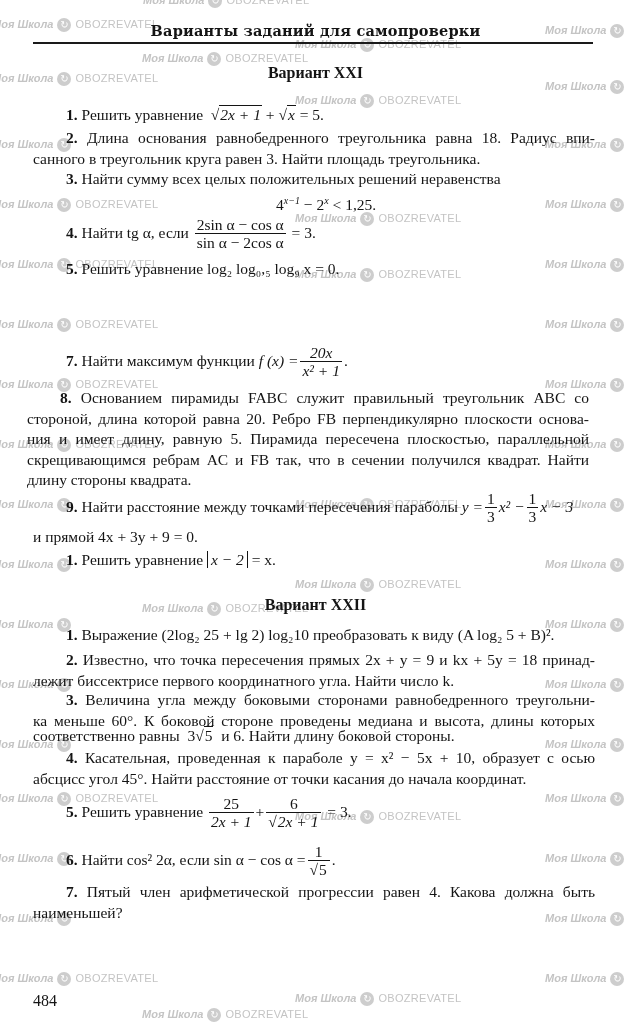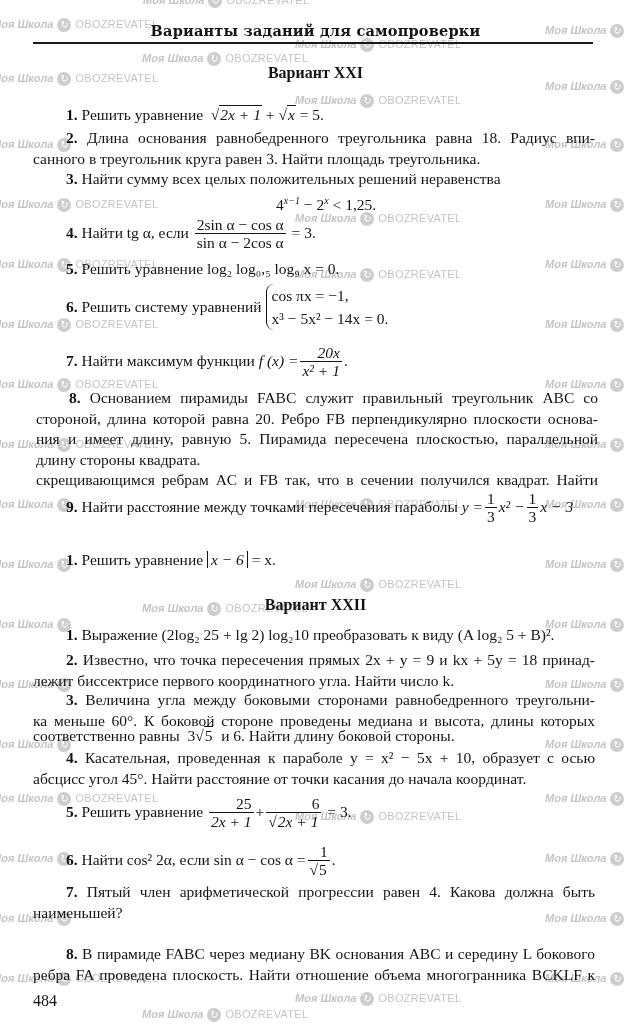--- a/index.html
+++ b/index.html
@@ -16,21 +16,21 @@
     font-family: "DejaVu Serif", serif;
   }
   .rule { position: absolute; left: 33px; width: 560px; top: 42px; height: 2px; background: #1a1a1a; }
   .var-title { position: absolute; left: 0; width: 631px; text-align: center; font-weight: bold; font-size: 16px; }
   .txt { position: absolute; font-size: 15.5px; line-height: 18px; white-space: nowrap; }
   .just { position: absolute; font-size: 15.5px; line-height: 20.5px; text-align: justify; }
   .just .ln { display: block; text-align: justify; text-align-last: justify; white-space: nowrap; }
   .just .ln.last { text-align-last: left; }
   b.num { font-weight: bold; }
   i { font-style: italic; }
-  .frac { display: inline-block; vertical-align: middle; text-align: right; margin: 0 2px; font-family: Liberation Serif, serif; }
+  .frac { display: inline-block; vertical-align: middle; text-align: center; margin: 0 2px; font-family: Liberation Serif, serif; }
   .frac .n { display: block; border-bottom: 1px solid #141414; padding: 0 2px; line-height: 17px; }
   .frac .d { display: block; padding: 0 2px; line-height: 18px; }
   .sqrt { border-top: 1px solid #141414; padding: 0 1px; }
   .sys { display: inline-block; vertical-align: middle; border-left: 1.5px solid #141414; border-radius: 8px 0 0 8px; padding-left: 5px; line-height: 23px; }
   .abs { border-left: 1px solid #141414; border-right: 1px solid #141414; padding: 0 3px; }
   .wm { position: absolute; font-family: "Liberation Sans", sans-serif; color: #c4c4c4; font-size: 11px; white-space: nowrap; pointer-events: none; }
   .wm .ms { font-style: italic; font-weight: bold; }
   .wm .circ { display: inline-block; width: 14px; height: 14px; border-radius: 50%; background: #cdcdcd; color: #fff; font-size: 10px; text-align: center; line-height: 14px; margin: 0 4px; vertical-align: middle; }
   .wm .oz { letter-spacing: 0.3px; }
   .pagenum { position: absolute; left: 33px; top: 992px; font-size: 16px; }
@@ -111,46 +111,43 @@
 
   <div class="txt" style="left:66px;top:216px">
     <b class="num">4.</b> <span>Найти tg α, если</span>
     <span class="frac"><span class="n">2sin α − cos α</span><span class="d">sin α − 2cos α</span></span><span> = 3.</span>
   </div>
 
   <div class="txt" style="left:66px;top:260px">
     <b class="num">5.</b> <span>Решить уравнение</span> <span>log₂ log₀,₅ log₉ x = 0.</span>
   </div>
 
-  <div class="txt" style="left:66px;top:284px">
-    <span style="display:inline-block;vertical-align:middle"><b class="num">6.</b> <span>Решить систему уравнений</span></span>
-    <span class="sys"><span style="display:block">cos πx = −1,</span><span style="display:block">x³ − 5x² − 14x = 0.</span></span>
-  </div>
 
   <div class="txt" style="left:66px;top:344px">
     <b class="num">7.</b> <span>Найти максимум функции</span>
     <i>f (x) =</i><span class="frac"><span class="n"><i>20x</i></span><span class="d"><i>x² + 1</i></span></span><span>.</span>
   </div>
 
-  <div class="just" style="left:36px;top:388px;width:562px">
+  <div class="just" style="left:27px;top:388px;width:562px">
     <span class="ln" style="padding-left:33px;width:529px"><b class="num">8.</b> <span>Основанием пирамиды FABC служит правильный треугольник ABC со</span></span>
     <span class="ln">стороной, длина которой равна 20. Ребро FB перпендикулярно плоскости основа-</span>
     <span class="ln">ния и имеет длину, равную 5. Пирамида пересечена плоскостью, параллельной</span>
+    <span class="ln">скрещивающимся ребрам AC и FB так, что в сечении получился квадрат. Найти</span>
     <span class="ln last">длину стороны квадрата.</span>
-    <span class="ln">скрещивающимся ребрам AC и FB так, что в сечении получился квадрат. Найти</span>
   </div>
 
   <div class="txt" style="left:66px;top:490px">
     <b class="num">9.</b> <span>Найти расстояние между точками пересечения параболы</span>
     <i>y =</i><span class="frac"><span class="n">1</span><span class="d">3</span></span><i>x² −</i><span class="frac"><span class="n">1</span><span class="d">3</span></span><i>x − 3</i>
   </div>
+  <div class="txt" style="left:33px;top:528px">и прямой 4x + 3y + 9 = 0.</div>
 
   <div class="txt" style="left:66px;top:551px">
     <b class="num">1.</b> <span>Решить уравнение</span>
-    <span class="abs"><i>x − 6</i></span><span> = x.</span>
+    <span class="abs"><i>x − 2</i></span><span> = x.</span>
   </div>
 
   <div class="var-title" style="top:596px">Вариант XXII</div>
 
   <div class="txt" style="left:66px;top:626px">
     <b class="num">1.</b> <span>Выражение (2log₂ 25 + lg 2) log₂10 преобразовать к виду (A log₂ 5 + B)².</span>
   </div>
 
   <div class="just" style="left:33px;top:650px;width:562px">
     <span class="ln" style="padding-left:33px;width:529px"><b class="num">2.</b> <span>Известно, что точка пересечения прямых 2x + y = 9 и kx + 5y = 18 принад-</span></span>
@@ -178,19 +175,15 @@
   <div class="txt" style="left:66px;top:843px">
     <b class="num">6.</b> <span>Найти cos² 2α, если</span>
     <span>sin α − cos α =</span><span class="frac"><span class="n">1</span><span class="d"><span>√</span><span class="sqrt">5</span></span></span><span>.</span>
   </div>
 
   <div class="just" style="left:33px;top:882px;width:562px">
     <span class="ln" style="padding-left:33px;width:529px"><b class="num">7.</b> <span>Пятый член арифметической прогрессии равен 4. Какова должна быть</span></span>
     <span class="ln last">наименьшей?</span>
   </div>
 
-  <div class="just" style="left:33px;top:944px;width:562px">
-    <span class="ln" style="padding-left:33px;width:529px"><b class="num">8.</b> <span>В пирамиде FABC через медиану BK основания ABC и середину L бокового</span></span>
-    <span class="ln">ребра FA проведена плоскость. Найти отношение объема многогранника BCKLF к</span>
-  </div>
 
   <div class="pagenum">484</div>
 </div>
 
 </body></html>

